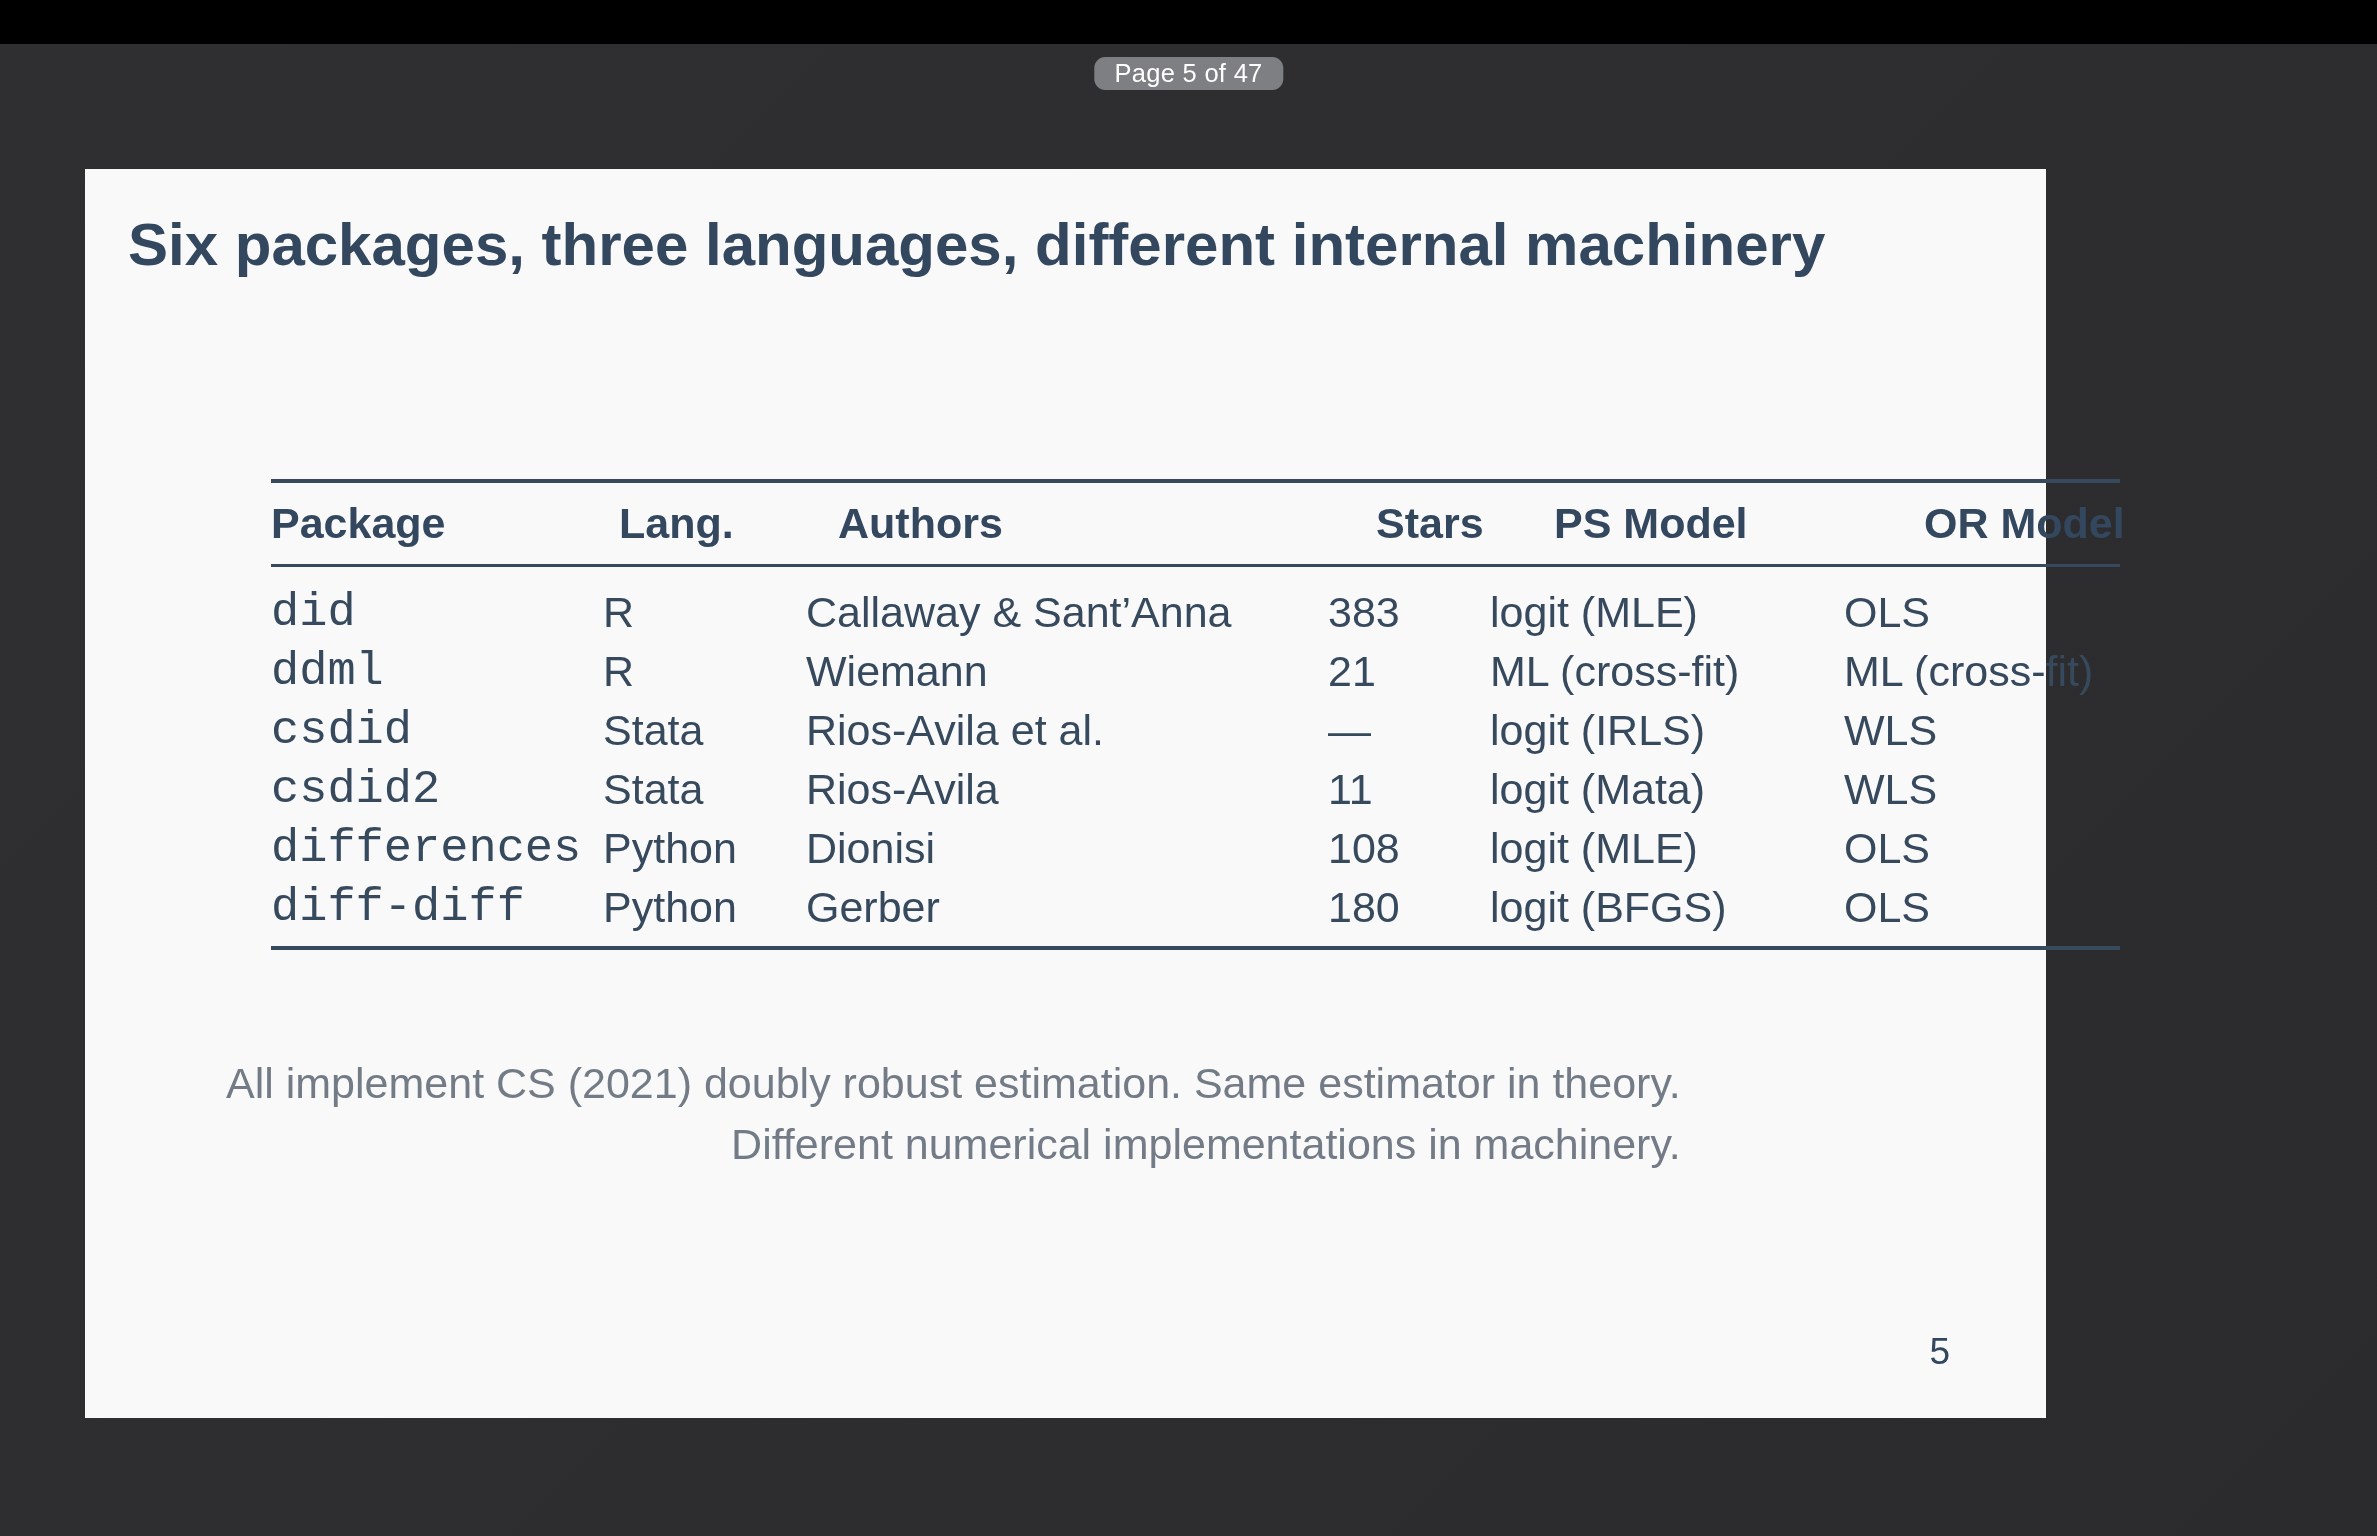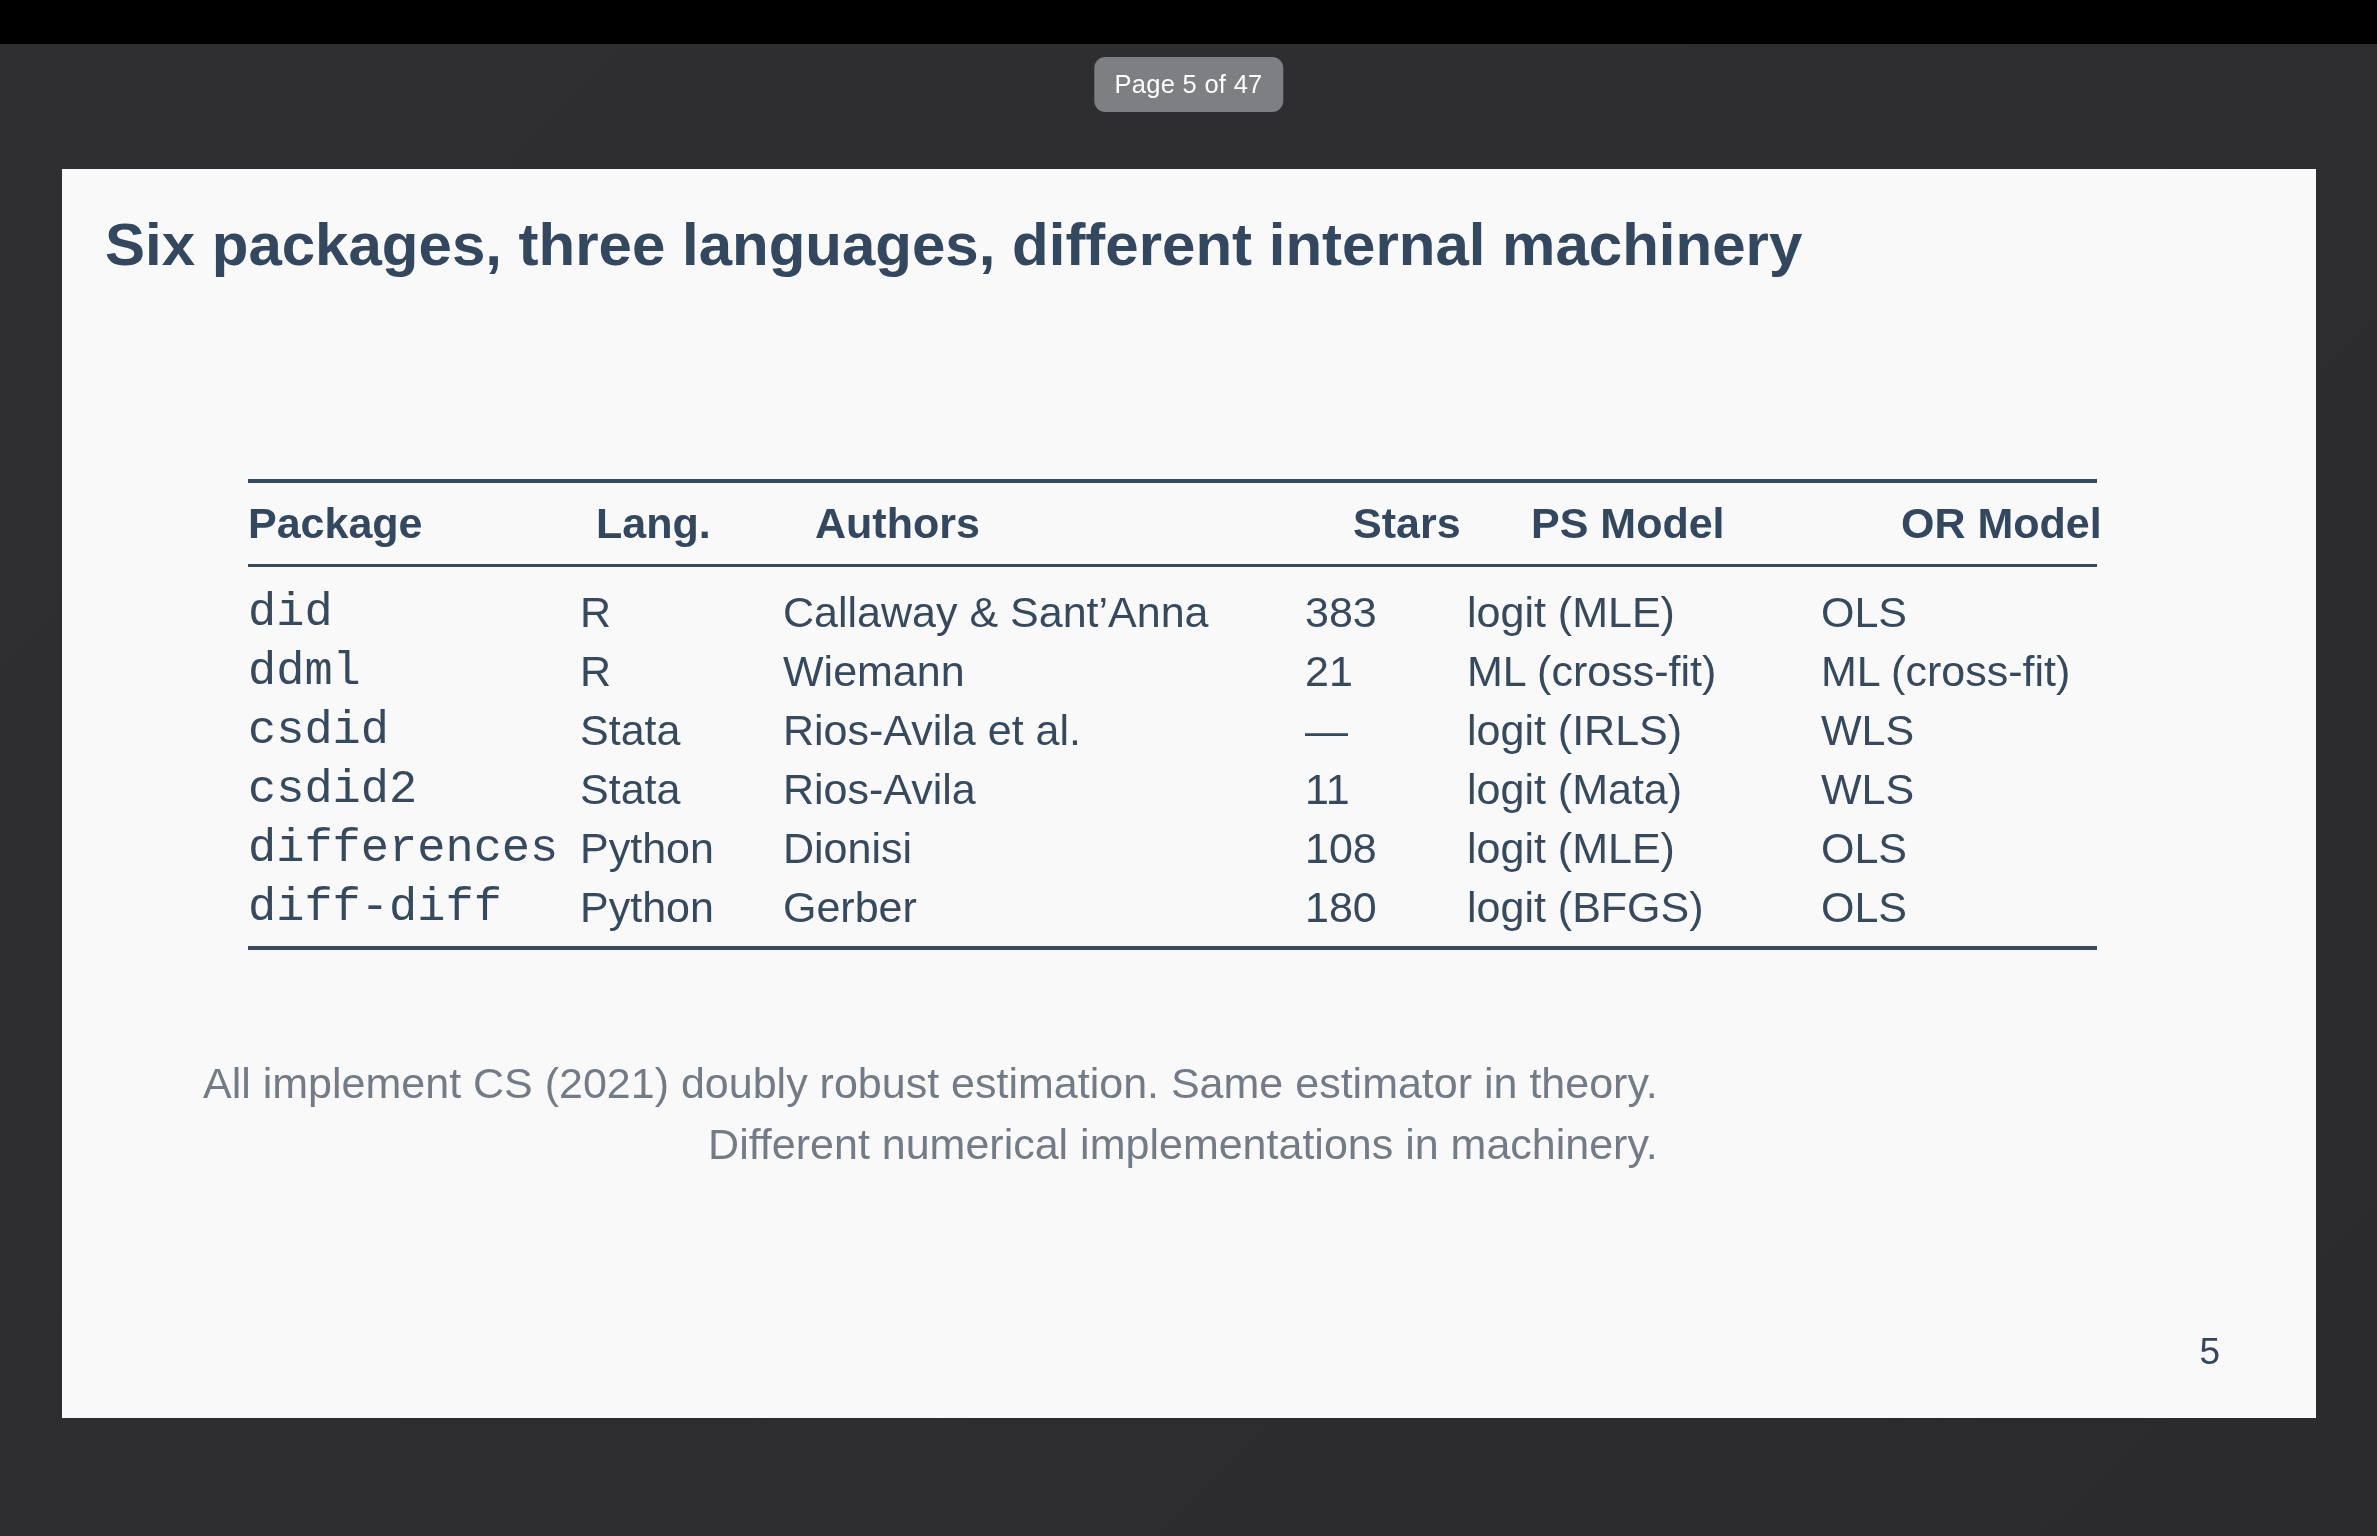--- a/index.html
+++ b/index.html
@@ -11,30 +11,29 @@
   
   .canvas{
     position:absolute;inset:0;
     background:linear-gradient(135deg,#2f2f31 0%,#2d2d2f 60%,#2b2b2d 100%);
   }
   .top-bar{
     position:absolute;top:0;left:0;width:2377px;height:44px;background:#000000;
   }
   .page-badge{
     position:absolute;top:57px;left:50%;transform:translateX(-50%);
-    height:55px;padding:0 20.6px;border-radius:11px;
+    height:33px;padding:0 20.6px;border-radius:11px;
     background:#7e7f82;
     display:flex;align-items:center;justify-content:center;
     color:#ffffff;font-size:25.5px;font-weight:500;letter-spacing:0.3px;
     white-space:nowrap;
   }
   .slide{
-    position:absolute;left:62px;top:169px;width:2219px;height:1249px;
+    position:absolute;left:85px;top:169px;width:1961px;height:1249px;
     background:#f9f9fa;
-    padding-left:35px;
   }
   .slide-title{
     position:absolute;left:43px;top:38px;margin:0;
     font-size:60px;line-height:1.25;font-weight:700;color:#33475e;
     white-space:nowrap;letter-spacing:0;
   }
   .pkg-table{
     position:absolute;left:186px;top:310px;width:1849px;
     color:#36495d;
   }

